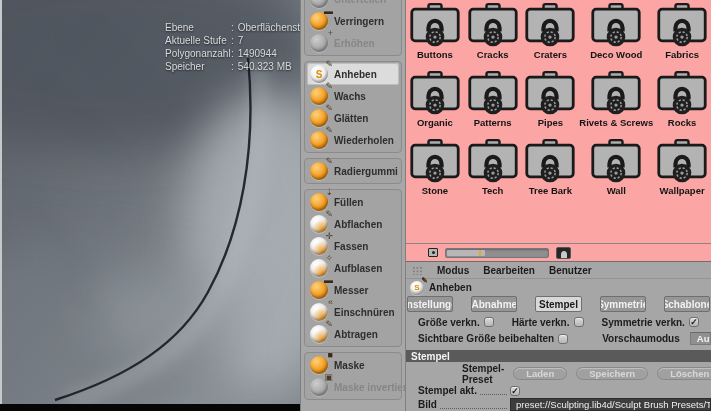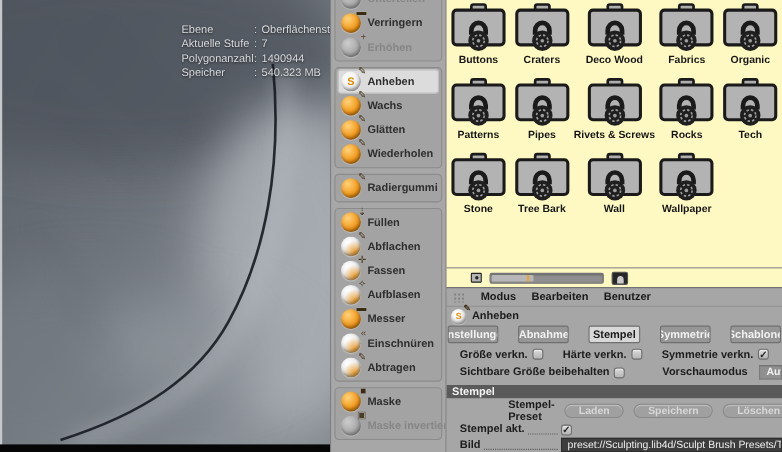--- a/index.html
+++ b/index.html
@@ -37,21 +37,21 @@
   .ticon .accent { position:absolute; top:-6px; right:-5px; font-size:9px; color:#3a2a10;
     text-shadow:0 0 1px rgba(255,255,255,.5); }
   .ticon .letter { position:absolute; inset:0; display:flex; align-items:center; justify-content:center;
     font-size:10px; font-weight:bold; color:#e08a00; }
   .ticon.has-letter { background:radial-gradient(circle at 35% 30%, #ffffff, #efefef 55%, #bdbdbd 95%); }
 
   
   .right { width:305px; height:411px; display:flex; flex-direction:column; }
 
   
-  .browser { height:262px; background:#fef9c3; display:flex; flex-direction:column; }
+  .browser { height:262px; background:#fca5a5; display:flex; flex-direction:column; }
   .preset-grid { display:grid; grid-template-columns:repeat(5,1fr); grid-auto-rows:68px; padding-top:2px; }
   .preset-item { display:flex; flex-direction:column; align-items:center; justify-content:flex-start; cursor:pointer; }
   .preset-item svg { width:52px; height:46px; }
   .preset-label { font-size:9.5px; font-weight:600; color:#141414; margin-top:1px; white-space:nowrap; }
   .browser-fill { flex:1; }
   .zoom-row { height:18px; border-top:1px solid #878787; display:flex; align-items:center; padding-left:22px; gap:7px; }
   .zr-small { width:10px; height:9px; border:1.5px solid #222; background:#b5b5b5; border-radius:1px;
     display:flex; align-items:center; justify-content:center; }
   .zr-small::after { content:""; width:3px; height:3px; background:#222; border-radius:50%; }
   .zoom-slider { position:relative; width:104px; height:10px; background:#8f8f8f;
@@ -318,20 +318,31 @@
   </div>
           <div class="preset-item">
     <svg viewBox="0 0 56 48">
       <rect x="21" y="1.5" width="14" height="8" rx="2" fill="#aeaeae" stroke="#1a1a1a" stroke-width="2.6"></rect>
       <rect x="3" y="7" width="50" height="34" rx="3.5" fill="#b3b3b3" stroke="#1a1a1a" stroke-width="3"></rect>
       <path d="M21,31 v-4 a7,7.5 0 0 1 14,0 v4" fill="none" stroke="#1a1a1a" stroke-width="4.6"></path>
       <circle cx="28" cy="37" r="10" fill="#1f1f1f"></circle>
       <circle cx="28" cy="37" r="5.6" fill="none" stroke="#9c9c9c" stroke-width="1.6" stroke-dasharray="2.4 2"></circle>
       <circle cx="28" cy="37" r="1.8" fill="#9c9c9c"></circle>
     </svg>
+    <span class="preset-label">Cracks</span>
+  </div>
+          <div class="preset-item">
+    <svg viewBox="0 0 56 48">
+      <rect x="21" y="1.5" width="14" height="8" rx="2" fill="#aeaeae" stroke="#1a1a1a" stroke-width="2.6"></rect>
+      <rect x="3" y="7" width="50" height="34" rx="3.5" fill="#b3b3b3" stroke="#1a1a1a" stroke-width="3"></rect>
+      <path d="M21,31 v-4 a7,7.5 0 0 1 14,0 v4" fill="none" stroke="#1a1a1a" stroke-width="4.6"></path>
+      <circle cx="28" cy="37" r="10" fill="#1f1f1f"></circle>
+      <circle cx="28" cy="37" r="5.6" fill="none" stroke="#9c9c9c" stroke-width="1.6" stroke-dasharray="2.4 2"></circle>
+      <circle cx="28" cy="37" r="1.8" fill="#9c9c9c"></circle>
+    </svg>
     <span class="preset-label">Craters</span>
   </div>
           <div class="preset-item">
     <svg viewBox="0 0 56 48">
       <rect x="21" y="1.5" width="14" height="8" rx="2" fill="#aeaeae" stroke="#1a1a1a" stroke-width="2.6"></rect>
       <rect x="3" y="7" width="50" height="34" rx="3.5" fill="#b3b3b3" stroke="#1a1a1a" stroke-width="3"></rect>
       <path d="M21,31 v-4 a7,7.5 0 0 1 14,0 v4" fill="none" stroke="#1a1a1a" stroke-width="4.6"></path>
       <circle cx="28" cy="37" r="10" fill="#1f1f1f"></circle>
       <circle cx="28" cy="37" r="5.6" fill="none" stroke="#9c9c9c" stroke-width="1.6" stroke-dasharray="2.4 2"></circle>
       <circle cx="28" cy="37" r="1.8" fill="#9c9c9c"></circle>
@@ -406,32 +417,32 @@
   </div>
           <div class="preset-item">
     <svg viewBox="0 0 56 48">
       <rect x="21" y="1.5" width="14" height="8" rx="2" fill="#aeaeae" stroke="#1a1a1a" stroke-width="2.6"></rect>
       <rect x="3" y="7" width="50" height="34" rx="3.5" fill="#b3b3b3" stroke="#1a1a1a" stroke-width="3"></rect>
       <path d="M21,31 v-4 a7,7.5 0 0 1 14,0 v4" fill="none" stroke="#1a1a1a" stroke-width="4.6"></path>
       <circle cx="28" cy="37" r="10" fill="#1f1f1f"></circle>
       <circle cx="28" cy="37" r="5.6" fill="none" stroke="#9c9c9c" stroke-width="1.6" stroke-dasharray="2.4 2"></circle>
       <circle cx="28" cy="37" r="1.8" fill="#9c9c9c"></circle>
     </svg>
+    <span class="preset-label">Stone</span>
+  </div>
+          <div class="preset-item">
+    <svg viewBox="0 0 56 48">
+      <rect x="21" y="1.5" width="14" height="8" rx="2" fill="#aeaeae" stroke="#1a1a1a" stroke-width="2.6"></rect>
+      <rect x="3" y="7" width="50" height="34" rx="3.5" fill="#b3b3b3" stroke="#1a1a1a" stroke-width="3"></rect>
+      <path d="M21,31 v-4 a7,7.5 0 0 1 14,0 v4" fill="none" stroke="#1a1a1a" stroke-width="4.6"></path>
+      <circle cx="28" cy="37" r="10" fill="#1f1f1f"></circle>
+      <circle cx="28" cy="37" r="5.6" fill="none" stroke="#9c9c9c" stroke-width="1.6" stroke-dasharray="2.4 2"></circle>
+      <circle cx="28" cy="37" r="1.8" fill="#9c9c9c"></circle>
+    </svg>
     <span class="preset-label">Tech</span>
-  </div>
-          <div class="preset-item">
-    <svg viewBox="0 0 56 48">
-      <rect x="21" y="1.5" width="14" height="8" rx="2" fill="#aeaeae" stroke="#1a1a1a" stroke-width="2.6"></rect>
-      <rect x="3" y="7" width="50" height="34" rx="3.5" fill="#b3b3b3" stroke="#1a1a1a" stroke-width="3"></rect>
-      <path d="M21,31 v-4 a7,7.5 0 0 1 14,0 v4" fill="none" stroke="#1a1a1a" stroke-width="4.6"></path>
-      <circle cx="28" cy="37" r="10" fill="#1f1f1f"></circle>
-      <circle cx="28" cy="37" r="5.6" fill="none" stroke="#9c9c9c" stroke-width="1.6" stroke-dasharray="2.4 2"></circle>
-      <circle cx="28" cy="37" r="1.8" fill="#9c9c9c"></circle>
-    </svg>
-    <span class="preset-label">Stone</span>
   </div>
           <div class="preset-item">
     <svg viewBox="0 0 56 48">
       <rect x="21" y="1.5" width="14" height="8" rx="2" fill="#aeaeae" stroke="#1a1a1a" stroke-width="2.6"></rect>
       <rect x="3" y="7" width="50" height="34" rx="3.5" fill="#b3b3b3" stroke="#1a1a1a" stroke-width="3"></rect>
       <path d="M21,31 v-4 a7,7.5 0 0 1 14,0 v4" fill="none" stroke="#1a1a1a" stroke-width="4.6"></path>
       <circle cx="28" cy="37" r="10" fill="#1f1f1f"></circle>
       <circle cx="28" cy="37" r="5.6" fill="none" stroke="#9c9c9c" stroke-width="1.6" stroke-dasharray="2.4 2"></circle>
       <circle cx="28" cy="37" r="1.8" fill="#9c9c9c"></circle>
     </svg>

